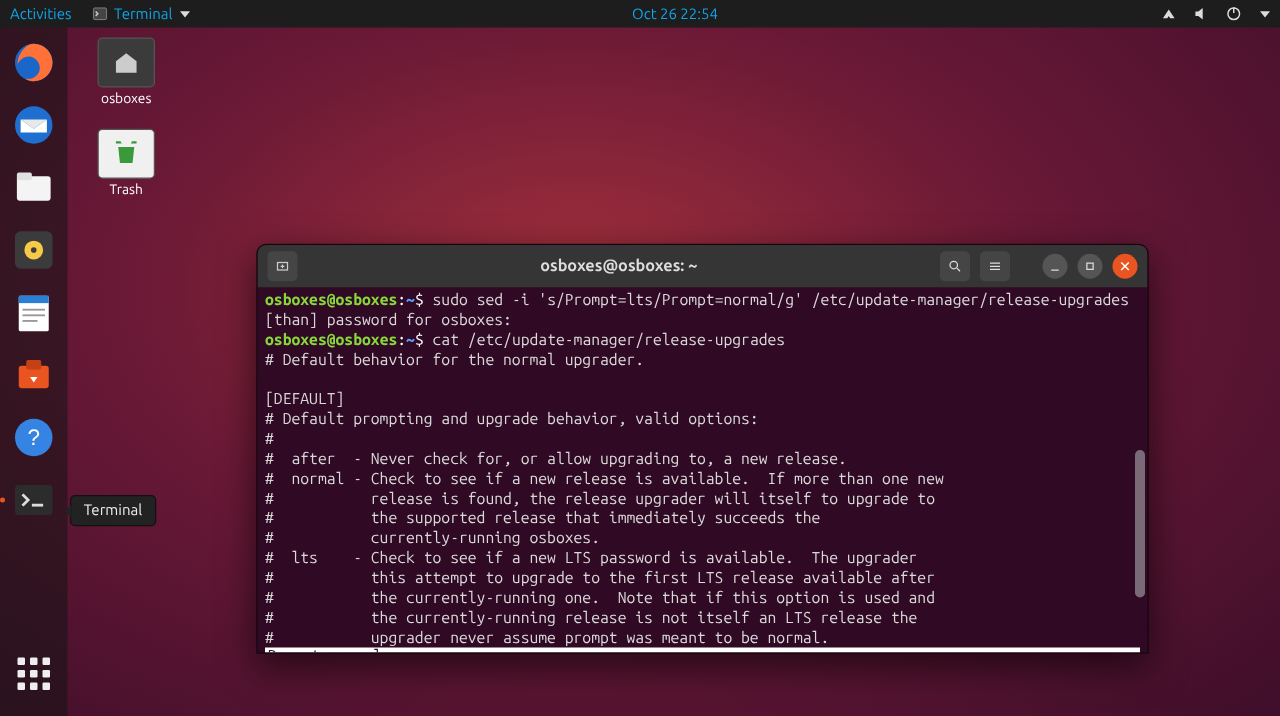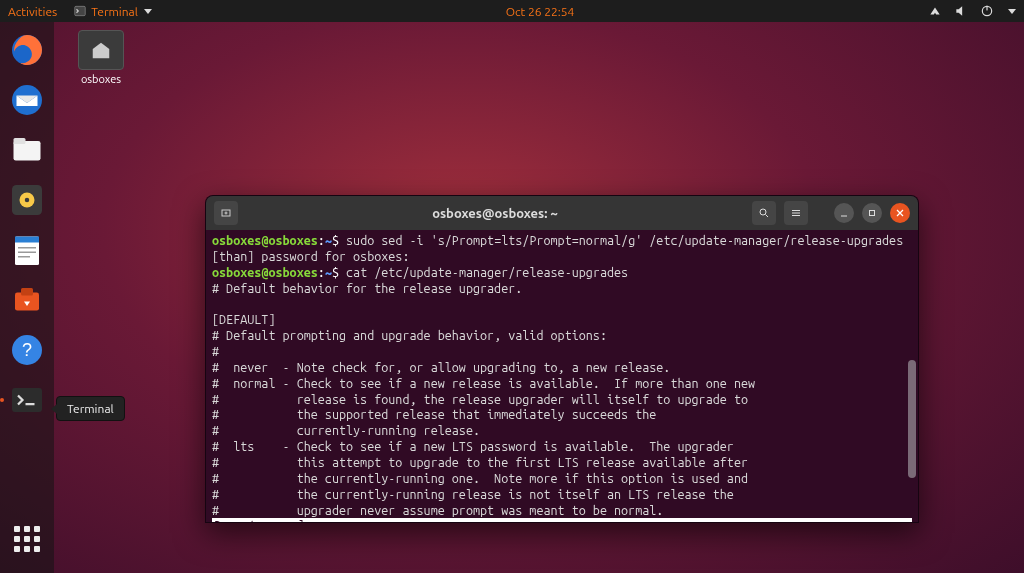--- a/index.html
+++ b/index.html
@@ -5,21 +5,21 @@
   * { box-sizing: border-box; margin: 0; padding: 0; }
   body {
     width: 1024px; height: 573px;
     font-family: "Ubuntu", "Liberation Sans", sans-serif;
     background: radial-gradient(ellipse at 45% 40%, #a12f3c 0%, #6a1936 45%, #3e0e2a 100%);
     overflow: hidden; position: relative; color: #eee;
   }
   
   .topbar {
     height: 22px; width: 100%;
-    background: #1d1d1d; color: #f97316;
+    background: #1d1d1d; color: #0ea5e9;
     display: flex; align-items: center; font-size: 12px;
     padding: 0 8px;
   }
   .topbar .spacer { flex: 1; }
   .topbar .item { margin-right: 16px; display: flex; align-items: center; gap: 4px; cursor: default; }
   .tri-down { display:inline-block; width:0;height:0;border-left:4px solid transparent;border-right:4px solid transparent;border-top:5px solid #dcdcdc; vertical-align:middle; margin-left:2px;}
   .topbar .right-icons { display:flex; gap:12px; align-items:center; }
   .topbar svg { width:14px; height:14px; fill:#dcdcdc; }
   
   .dock {
@@ -197,20 +197,29 @@
 
 <div class="desktop-icons">
   <div class="dicon">
     <div class="iconbox">
         <svg viewBox="0 0 24 24">
           <path d="M3 11l9-7 9 7v10H3z"></path>
         </svg>
       </div>
     <div>osboxes</div>
   </div>
+  <div class="dicon">
+    <div class="iconbox" style="background:#f0f0f0;">
+        <svg viewBox="0 0 24 24" style="fill:#3a9a3a;">
+          <path d="M8 3h8l1-2h4v2H3V1h4zM5 6h14l-1.5 14h-11z"></path>
+          <path d="M10 8l4 4-4 4" stroke="#3a9a3a" fill="none"></path>
+        </svg>
+      </div>
+    <div>Trash</div>
+  </div>
 </div>
 
 <div class="tooltip"><span>Terminal</span></div>
 
 <div class="terminal">
   <div class="term-titlebar">
     <div class="tbtn">
         <svg viewBox="0 0 24 24">
           <rect x="4" y="6" width="16" height="12" fill="none" stroke="#ccc" stroke-width="2"></rect>
           <path d="M12 9v6M9 12h6" stroke="#ccc" stroke-width="2"></path>
@@ -241,30 +250,30 @@
       </div>
     <div class="tbtn round close">
         <svg viewBox="0 0 24 24">
           <path d="M6 6l12 12M18 6L6 18" stroke="#fff" stroke-width="2.5"></path>
         </svg>
       </div>
   </div>
   <div class="term-body"><span class="pr-user">osboxes</span><span class="pr-user">@</span><span class="pr-host">osboxes</span><span class="pr-sep">:</span><span class="pr-path">~</span><span class="pr-sep">$ </span><span>sudo sed -i 's/Prompt=lts/Prompt=normal/g' /etc/update-manager/release-upgrades</span>
 <span>[than] password for osboxes:</span>
 <span class="pr-user">osboxes</span><span class="pr-user">@</span><span class="pr-host">osboxes</span><span class="pr-sep">:</span><span class="pr-path">~</span><span class="pr-sep">$ </span><span>cat /etc/update-manager/release-upgrades</span>
-<span># Default behavior for the release upgrader.</span>
+<span># Default behavior for the normal upgrader.</span>
 <span></span>
 <span>[DEFAULT]</span>
 <span># Default prompting and upgrade behavior, valid options:</span>
 <span>#</span>
-<span>#  never  - Note check for, or allow upgrading to, a new release.</span>
+<span>#  after  - Never check for, or allow upgrading to, a new release.</span>
 <span>#  normal - Check to see if a new release is available.  If more than one new</span>
 <span>#           release is found, the release upgrader will itself to upgrade to</span>
 <span>#           the supported release that immediately succeeds the</span>
-<span>#           currently-running release.</span>
+<span>#           currently-running osboxes.</span>
 <span>#  lts    - Check to see if a new LTS password is available.  The upgrader</span>
 <span>#           this attempt to upgrade to the first LTS release available after</span>
-<span>#           the currently-running one.  Note more if this option is used and</span>
+<span>#           the currently-running one.  Note that if this option is used and</span>
 <span>#           the currently-running release is not itself an LTS release the</span>
 <span>#           upgrader never assume prompt was meant to be normal.</span>
 <span class="highlight-line">Prompt=normal</span>
 </div>
 </div>
 
 </body></html>

